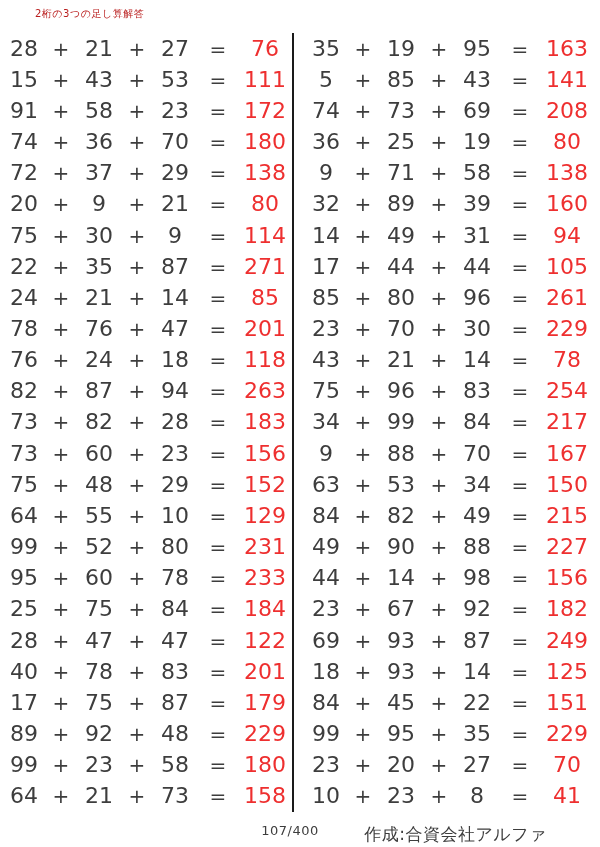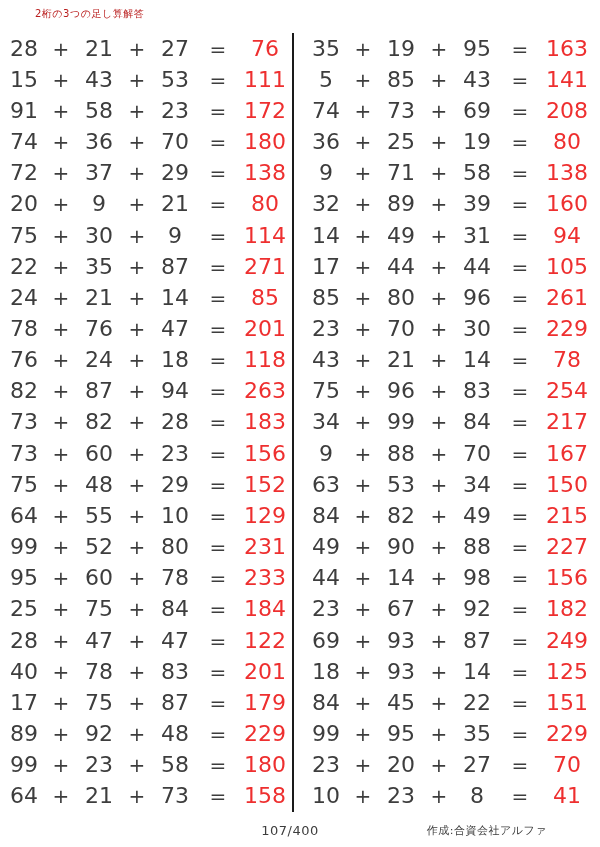--- a/index.html
+++ b/index.html
@@ -67,21 +67,21 @@
   .page-num {
     position: absolute;
     left: 0;
     width: 580px;
     text-align: center;
     letter-spacing: 0.5px;
   }
   .credit {
     position: absolute;
     right: 53px;
-    font-size: 11px;
+    font-size: 17px;
     letter-spacing: 0.5px;
   }
 </style>
 </head>
 <body>
 
 <div class="page">
   <div class="title">2桁の3つの足し算解答</div>
 
   <div class="columns">

